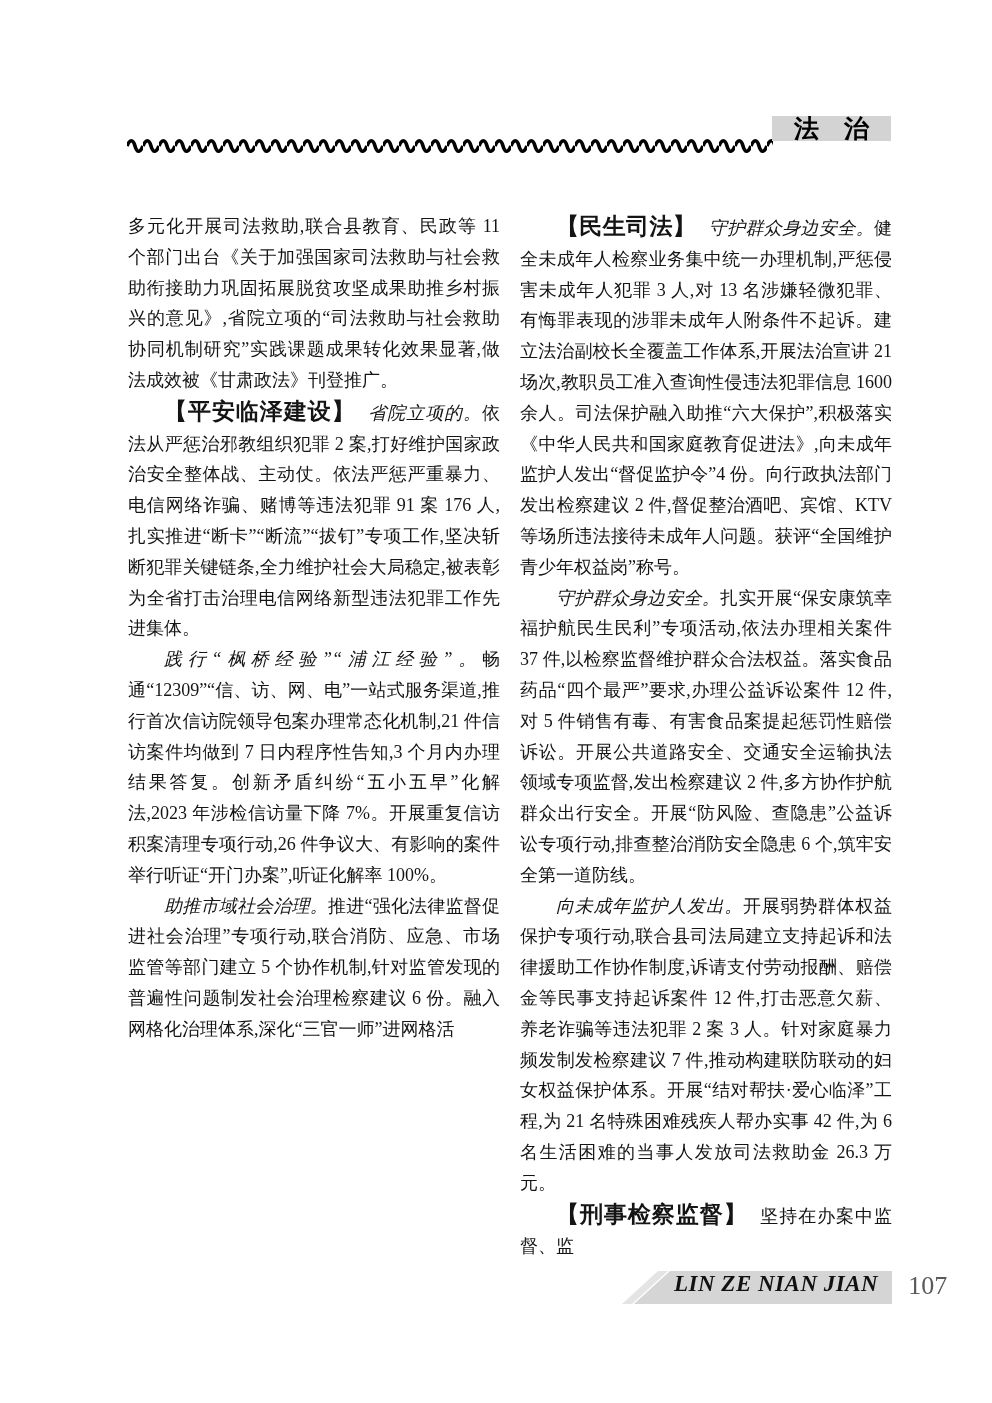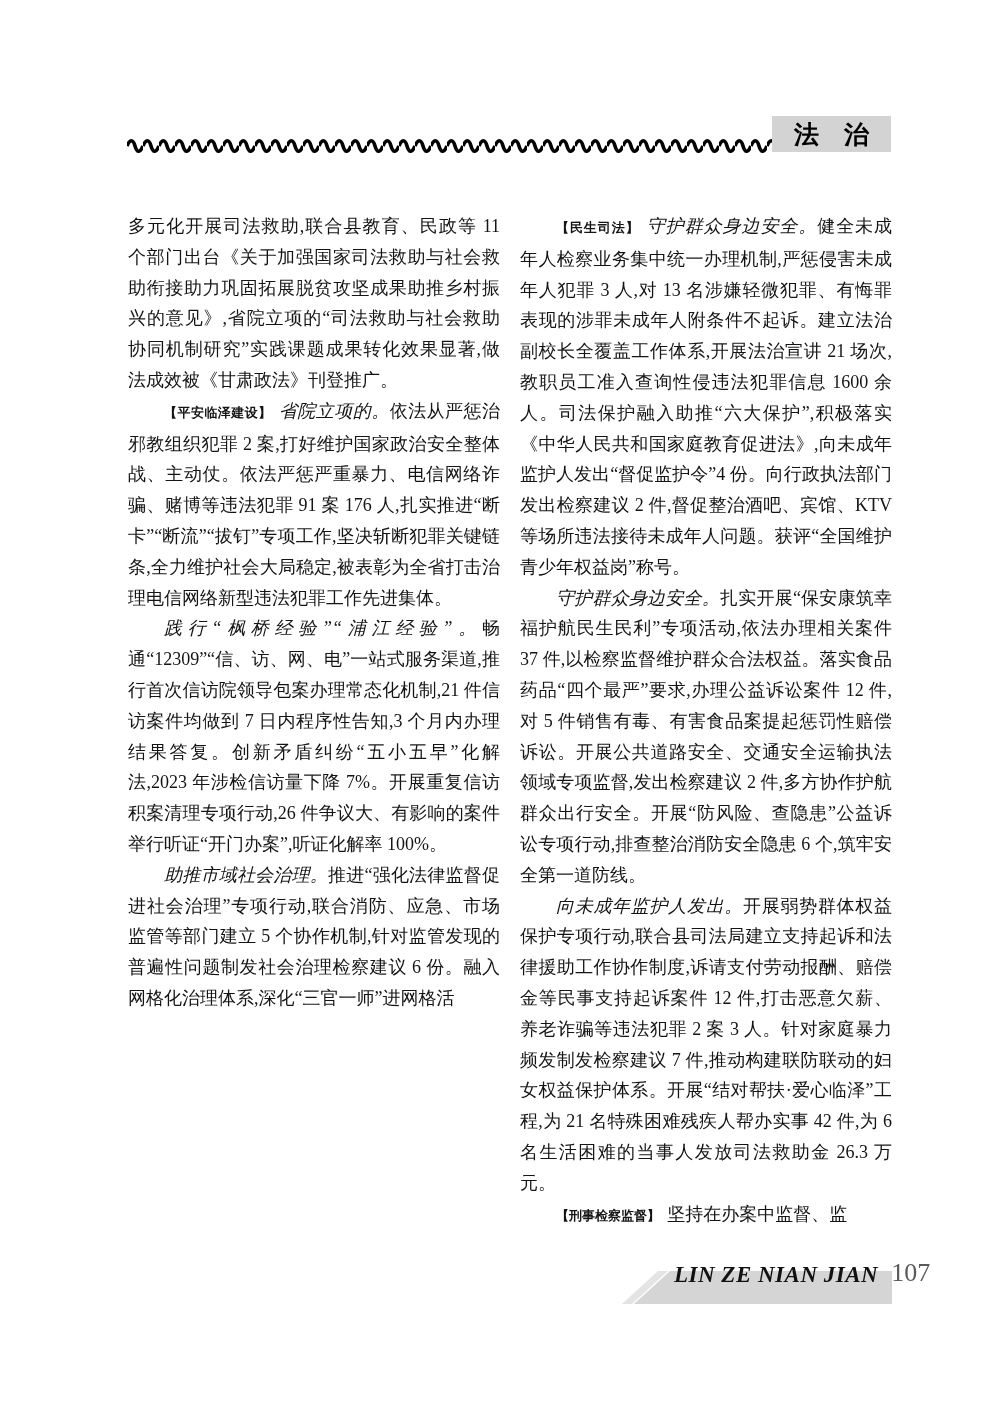--- a/index.html
+++ b/index.html
@@ -8,61 +8,61 @@
     position:relative;
     width:992px;height:1403px;
     background:#ffffff;
     overflow:hidden;
     font-family:"Liberation Serif","DejaVu Serif",serif;
     color:var(--ink,#141414);
   }
   
   .zigzag{position:absolute;left:127px;top:138px;width:646px;height:15px;}
   .section-tab{
-    position:absolute;left:772px;top:116px;width:119px;height:36px;
+    position:absolute;left:772px;top:116px;width:119px;height:25px;
     background:var(--tab-bg,#d3d3d3);
     display:flex;align-items:center;justify-content:center;
     font-family:"Liberation Sans","DejaVu Sans",sans-serif;
     font-weight:bold;font-size:25px;color:#000;
   }
   
   .column{
     position:absolute;top:175px;width:372px;
     font-size:18px;line-height:30.8px;
     text-align:justify;
     margin-top:36px;
   }
   .column-left{left:128px;}
   .column-right{left:520px;}
   .para{margin:0;}
   .para.indent{text-indent:2em;}
   .run-body{font-style:normal;}
   .run-kai{font-style:italic;}
   .run-head{
     font-family:"Liberation Sans","DejaVu Sans",sans-serif;
-    font-weight:bold;font-style:normal;font-size:13px;
+    font-weight:bold;font-style:normal;font-size:23px;
     margin-right:.55em;
   }
   
   .footer-banner{position:absolute;left:612px;top:1271px;width:280px;height:34px;}
   .footer-banner svg{position:absolute;left:0;top:0;}
   .footer-text{
     position:absolute;left:62px;top:0;height:17px;
-    display:flex;align-items:flex-end;
+    display:flex;align-items:flex-start;
   }
   .book-title{
     font-family:"Liberation Serif","DejaVu Serif",serif;
     font-style:italic;font-weight:bold;
     font-size:23px;letter-spacing:.5px;color:#111;
     white-space:nowrap;
   }
   .page-number{
     font-family:"Liberation Serif","DejaVu Serif",serif;
     font-size:26px;color:var(--page-num,#5a5a5a);
-    margin-left:13px;
+    margin-left:30px;
   }
 </style>
 </head>
 <body>
 
 <div class="page">
 
   <svg class="zigzag" width="646" height="15" viewBox="0 0 646 15" xmlns="http://www.w3.org/2000/svg">
     <defs>
       <pattern id="zz" width="16" height="15" patternUnits="userSpaceOnUse">

